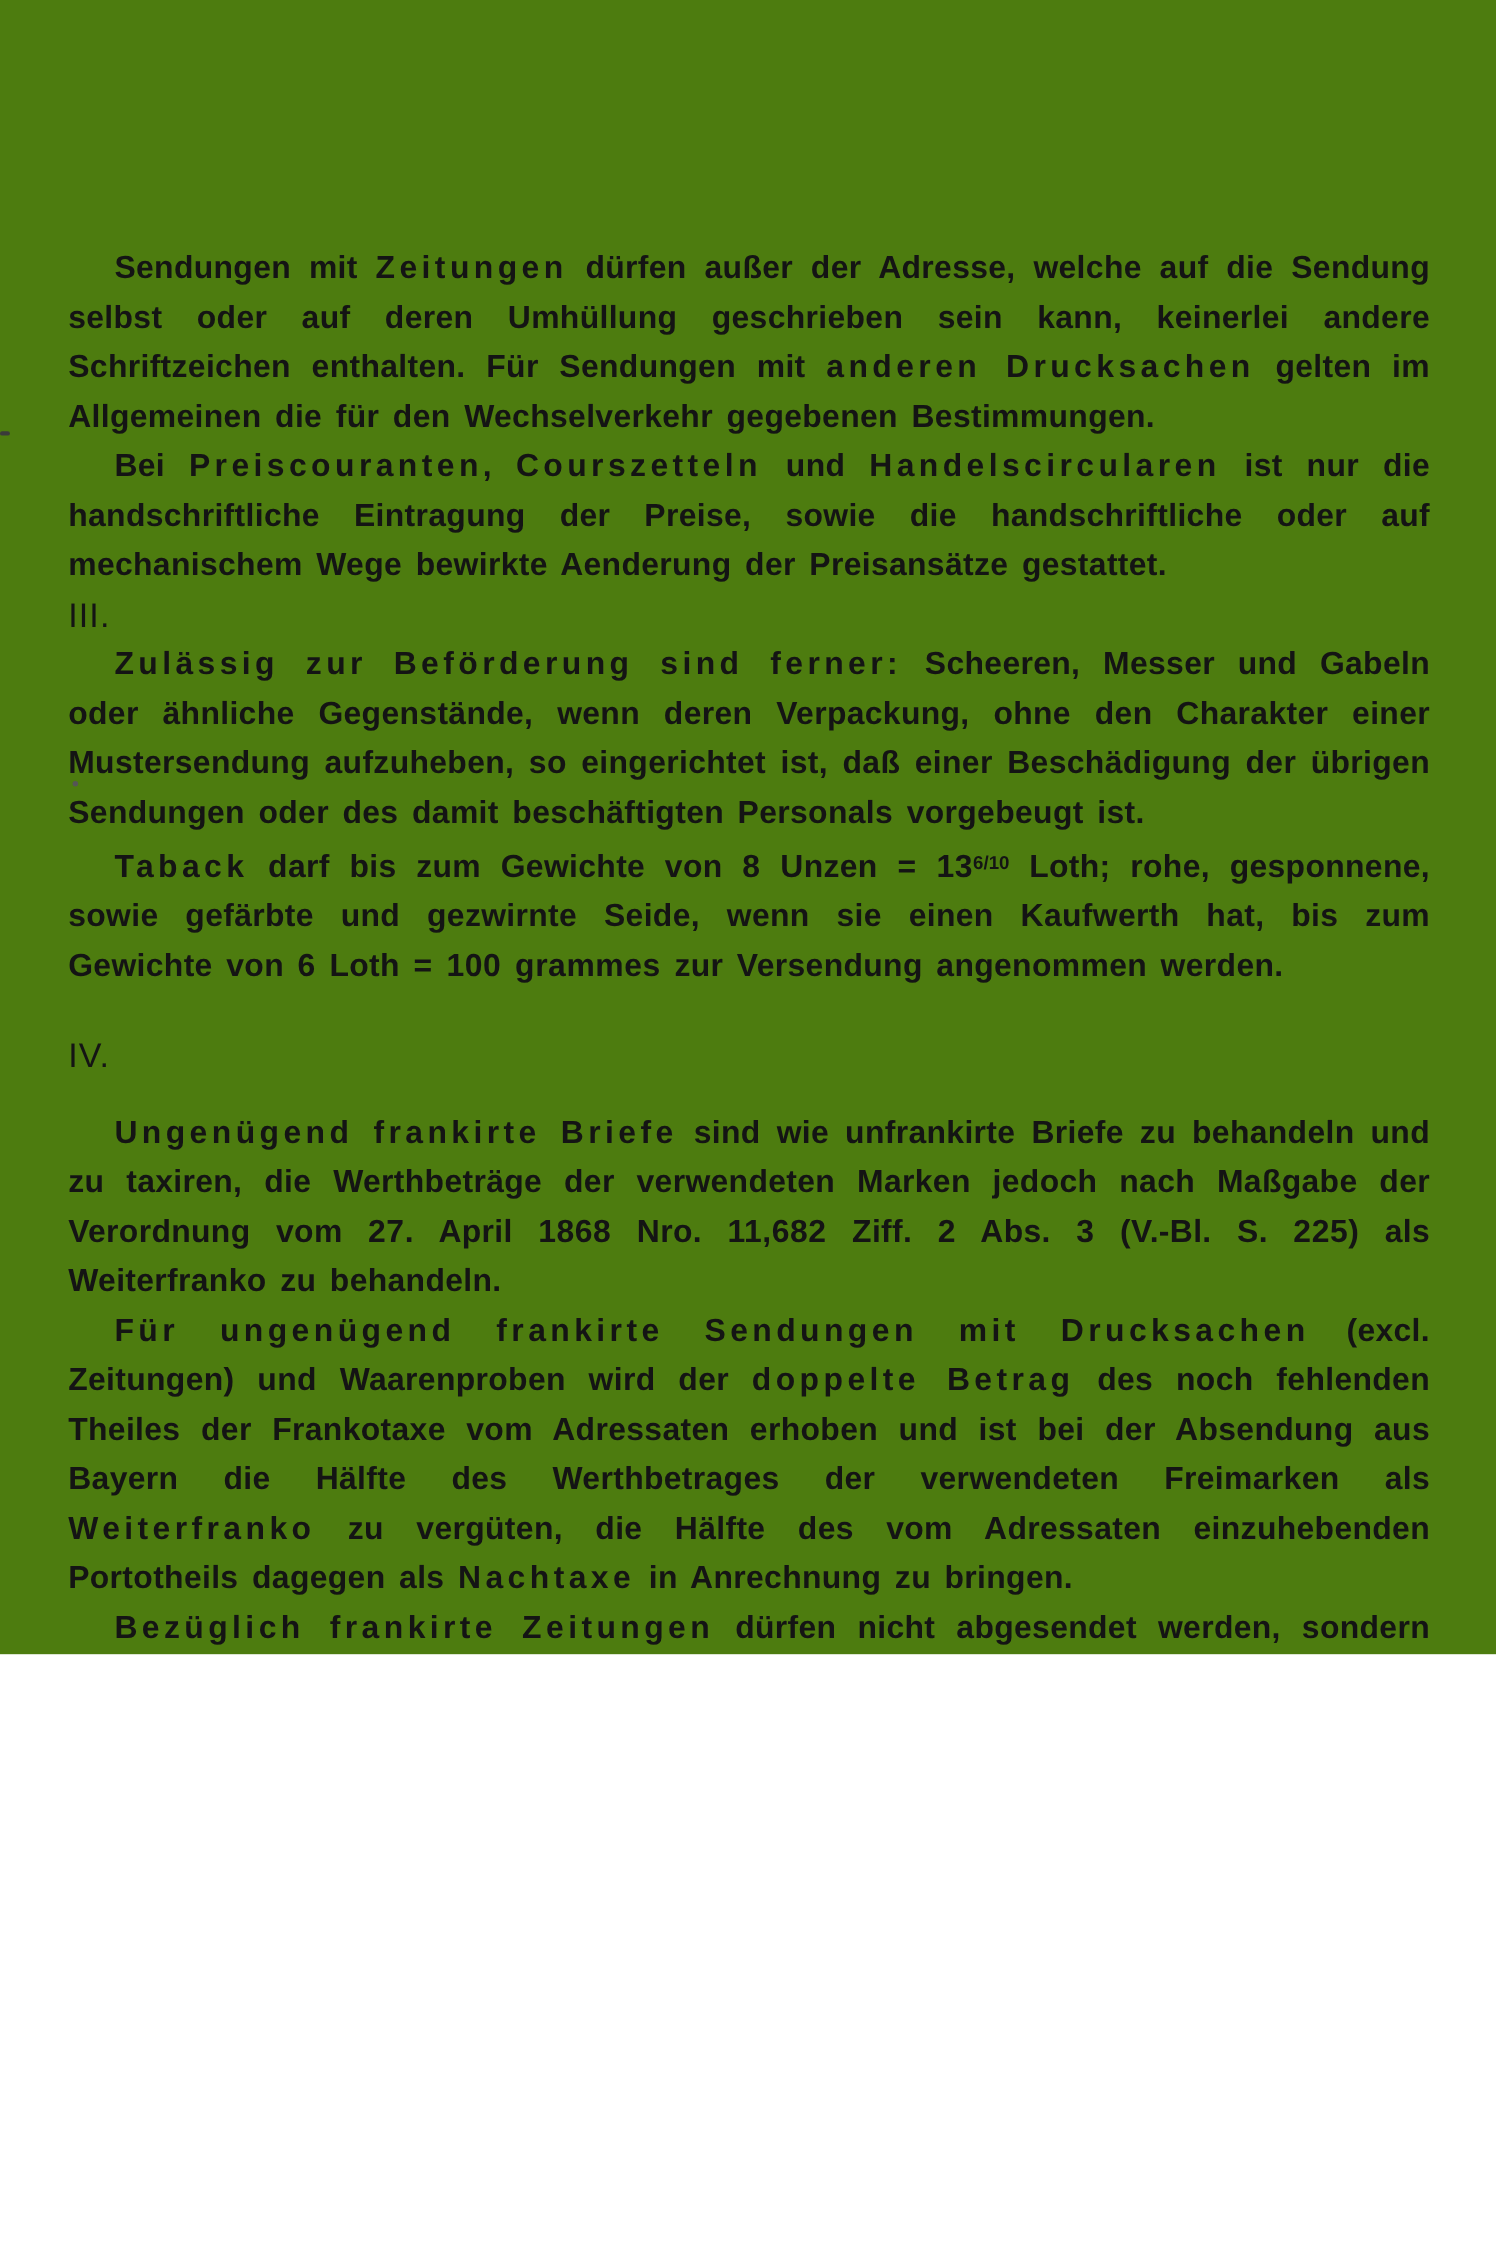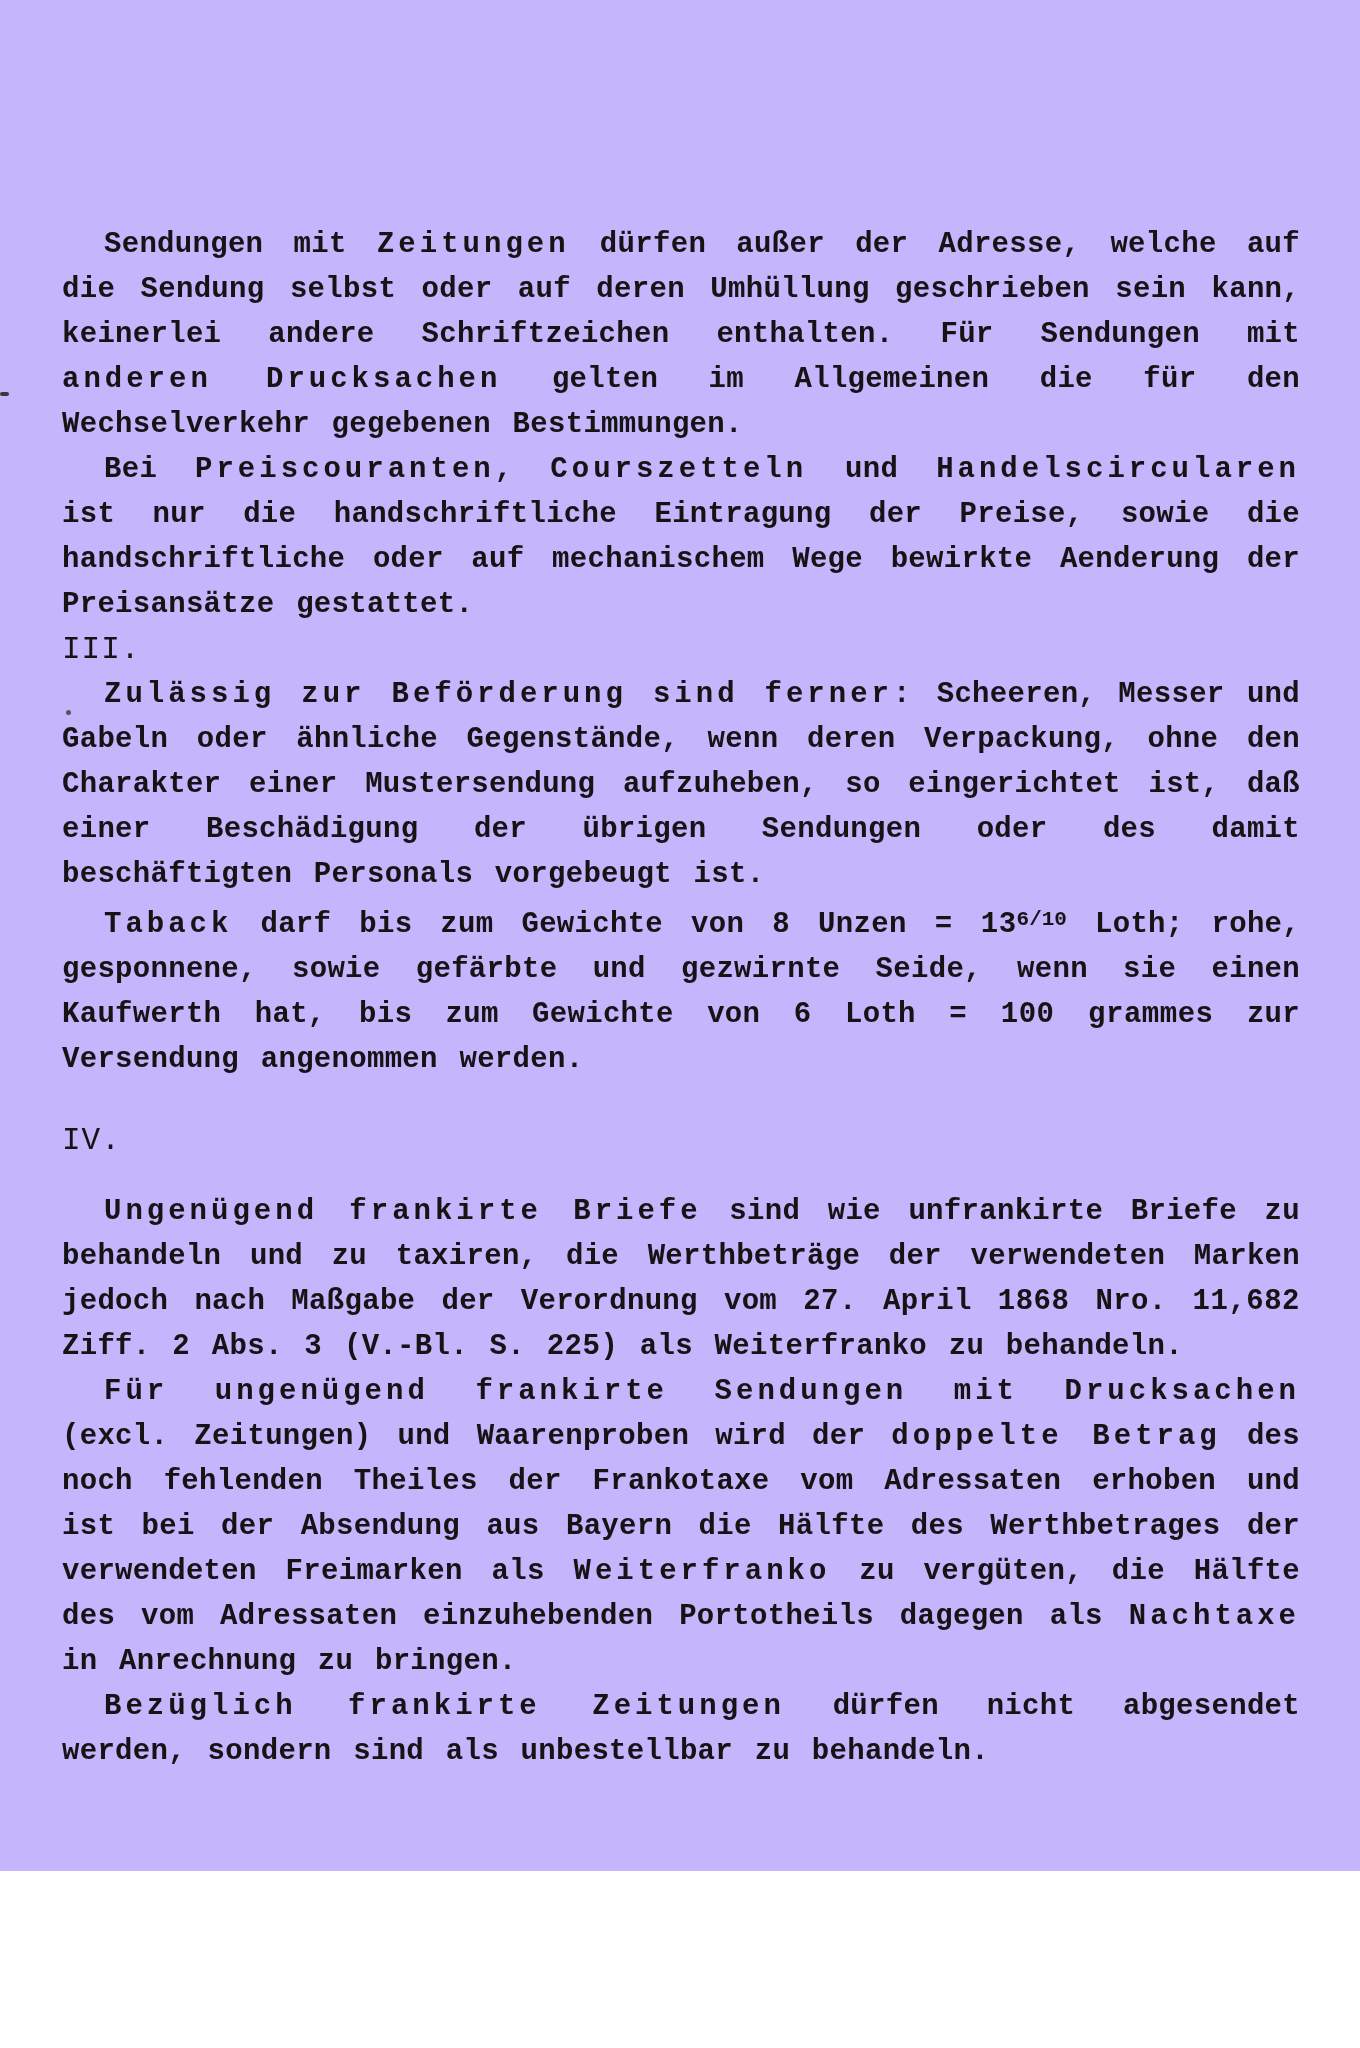--- a/index.html
+++ b/index.html
@@ -3,25 +3,25 @@
 <meta charset="utf-8">
 <style>
   html, body {
     margin: 0;
     padding: 0;
     background: #ffffff;
   }
   .page {
     position: relative;
     width: 1360px;
-    height: 1871px;
-    background: #c4b5fd;
+    height: 1504px;
+    background: #4d7c0f;
     overflow: hidden;
     color: #141414;
-    font-family: Liberation Mono, monospace;
+    font-family: Liberation Sans, sans-serif;
   }
   .doc {
     position: absolute;
     left: 62px;
     top: 222px;
     width: 1238px;
   }
   .para {
     margin: 0;
     font-size: 29px;
@@ -43,21 +43,21 @@
     letter-spacing: 1px;
     color: #141414;
   }
   .heading-iv {
     margin: 36px 0 26px 0;
   }
   .seg { }
   .seg-spaced { letter-spacing: 4px; }
   .seg-num { letter-spacing: 0.5px; }
   .seg-frac {
-    font-size: 21px;
+    font-size: 17px;
     vertical-align: 7px;
     letter-spacing: 0;
   }
   .speck {
     position: absolute;
     background: #3a3a3a;
   }
   .speck-1 {
     left: 0px; top: 392px;
     width: 9px; height: 4px;

